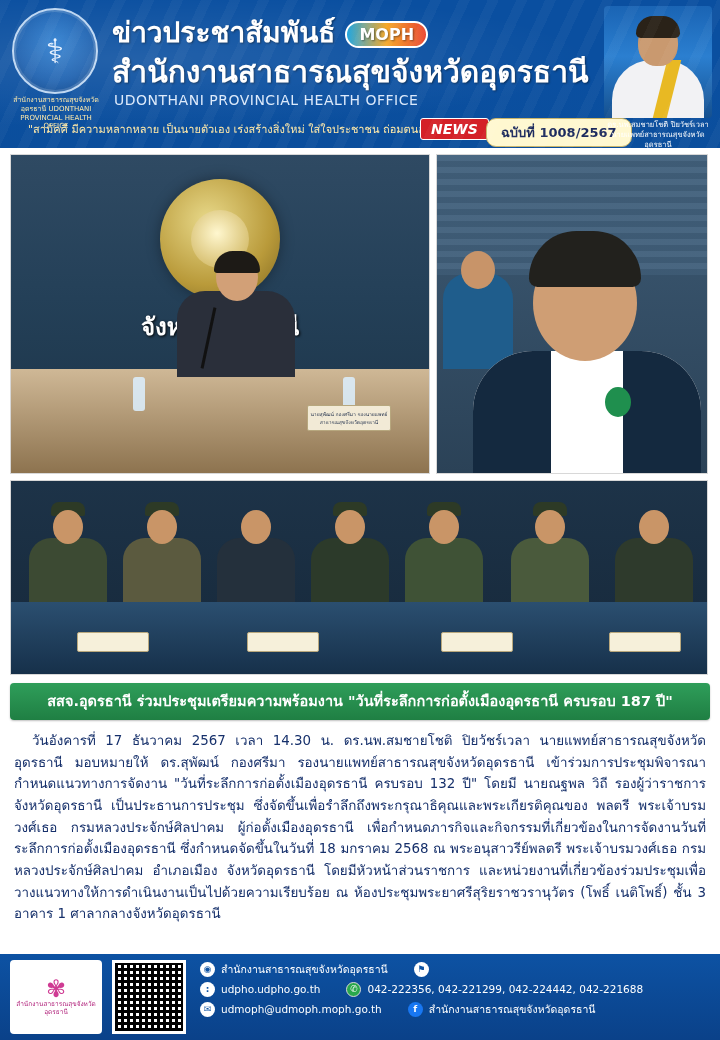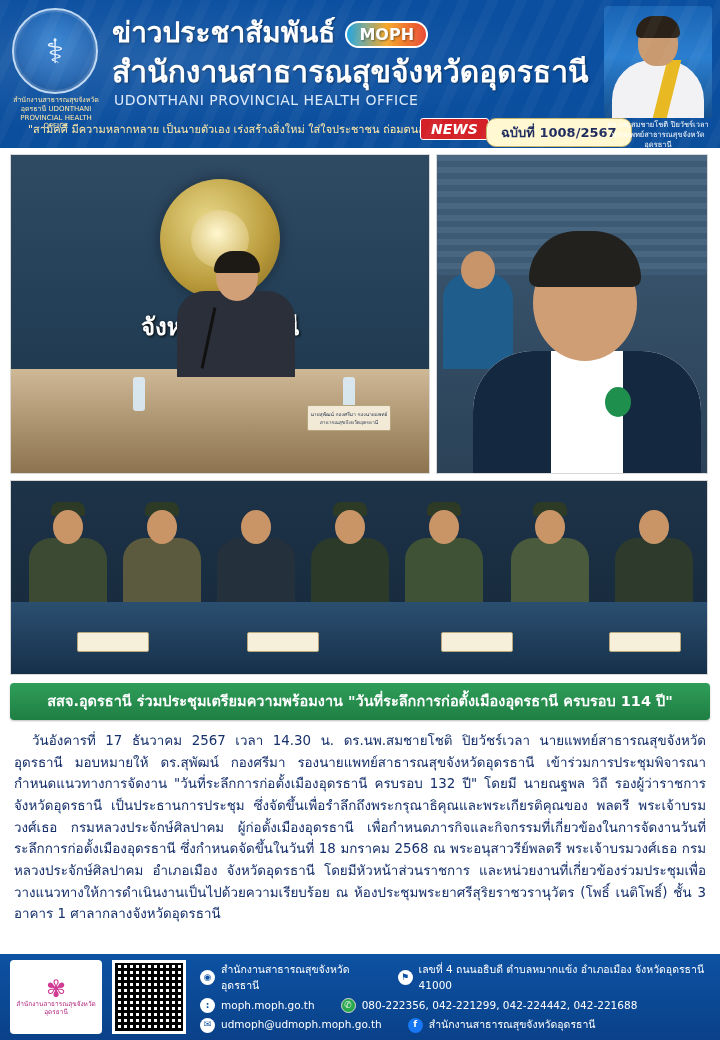--- a/index.html
+++ b/index.html
@@ -326,46 +326,45 @@
           <div class="hd"></div>
         </div>
       <div class="table-c"></div>
       <div class="plate-c" style="left:66px;"></div>
       <div class="plate-c" style="left:236px;"></div>
       <div class="plate-c" style="left:430px;"></div>
       <div class="plate-c" style="left:598px;"></div>
     </div>
   </div>
 
-  <div class="headline-bar">สสจ.อุดรธานี ร่วมประชุมเตรียมความพร้อมงาน "วันที่ระลึกการก่อตั้งเมืองอุดรธานี ครบรอบ 114 ปี"</div>
+  <div class="headline-bar">สสจ.อุดรธานี ร่วมประชุมเตรียมความพร้อมงาน "วันที่ระลึกการก่อตั้งเมืองอุดรธานี ครบรอบ 187 ปี"</div>
 
   <div class="body-text">
     <p>วันอังคารที่ 17 ธันวาคม 2567 เวลา 14.30 น. ดร.นพ.สมชายโชติ ปิยวัชร์เวลา นายแพทย์สาธารณสุขจังหวัดอุดรธานี มอบหมายให้ ดร.สุพัฒน์ กองศรีมา รองนายแพทย์สาธารณสุขจังหวัดอุดรธานี เข้าร่วมการประชุมพิจารณากำหนดแนวทางการจัดงาน "วันที่ระลึกการก่อตั้งเมืองอุดรธานี ครบรอบ 132 ปี" โดยมี นายณฐพล  วิถี รองผู้ว่าราชการจังหวัดอุดรธานี เป็นประธานการประชุม ซึ่งจัดขึ้นเพื่อรำลึกถึงพระกรุณาธิคุณและพระเกียรติคุณของ พลตรี พระเจ้าบรมวงศ์เธอ กรมหลวงประจักษ์ศิลปาคม ผู้ก่อตั้งเมืองอุดรธานี เพื่อกำหนดภารกิจและกิจกรรมที่เกี่ยวข้องในการจัดงานวันที่ระลึกการก่อตั้งเมืองอุดรธานี ซึ่งกำหนดจัดขึ้นในวันที่ 18 มกราคม 2568 ณ พระอนุสาวรีย์พลตรี พระเจ้าบรมวงศ์เธอ กรมหลวงประจักษ์ศิลปาคม อำเภอเมือง จังหวัดอุดรธานี โดยมีหัวหน้าส่วนราชการ และหน่วยงานที่เกี่ยวข้องร่วมประชุมเพื่อวางแนวทางให้การดำเนินงานเป็นไปด้วยความเรียบร้อย ณ ห้องประชุมพระยาศรีสุริยราชวรานุวัตร (โพธิ์ เนติโพธิ์) ชั้น 3 อาคาร 1 ศาลากลางจังหวัดอุดรธานี</p>
   </div>
 
   <div class="footer">
     <div class="f-left">
       <span class="flower">✾</span>
       <span>สำนักงานสาธารณสุขจังหวัดอุดรธานี</span>
     </div>
     <div class="qr"></div>
     <div class="f-lines">
       <div class="f-row">
         <span class="f-ic">◉</span>
         <span>สำนักงานสาธารณสุขจังหวัดอุดรธานี</span>
         <span class="f-sep"></span>
         <span class="f-ic">⚑</span>
-        <span>เลขที่ 4 ถนนอธิบดี ตำบลหมากแข้ง อำเภอเมือง จังหวัดอุดรธานี 41000</span>
       </div>
       <div class="f-row">
         <span class="f-ic">:</span>
-        <span>moph.moph.go.th</span>
+        <span>udpho.udpho.go.th</span>
         <span class="f-sep"></span>
         <span class="f-ic ph">✆</span>
-        <span>080-222356, 042-221299, 042-224442, 042-221688</span>
+        <span>042-222356, 042-221299, 042-224442, 042-221688</span>
       </div>
       <div class="f-row">
         <span class="f-ic">✉</span>
         <span>udmoph@udmoph.moph.go.th</span>
         <span class="f-sep"></span>
         <span class="f-ic fb">f</span>
         <span>สำนักงานสาธารณสุขจังหวัดอุดรธานี</span>
       </div>
     </div>
   </div>

